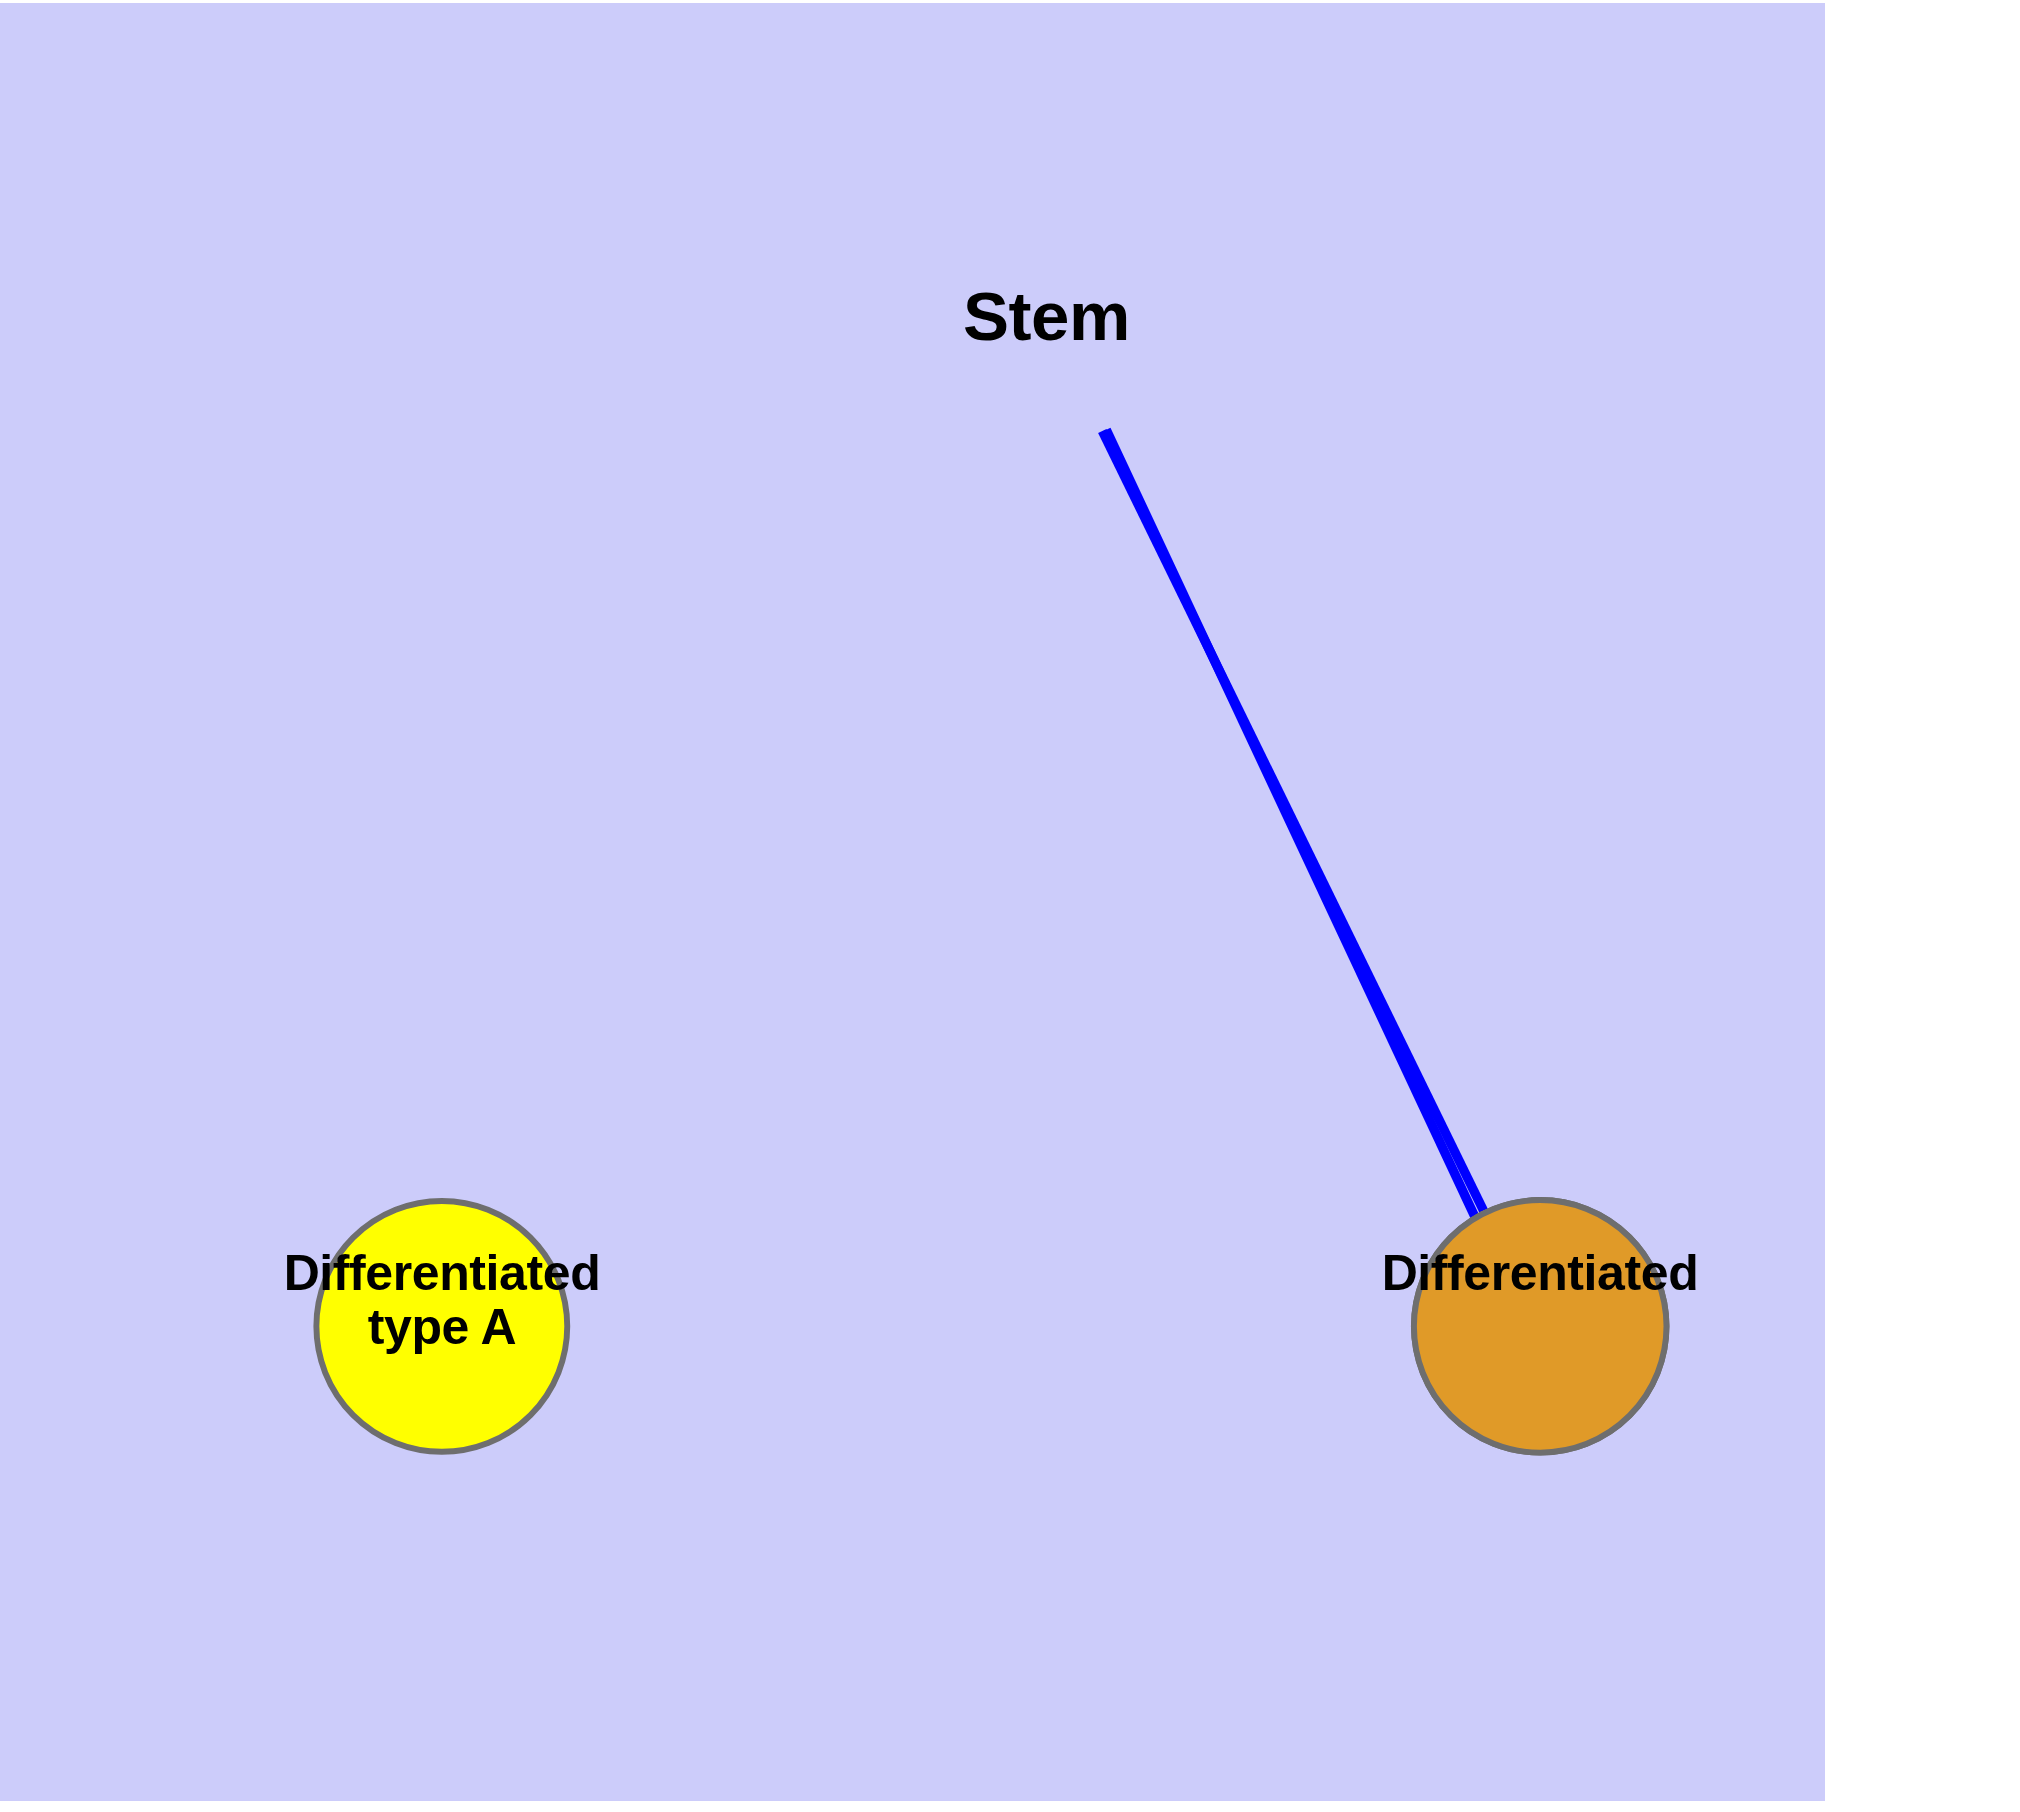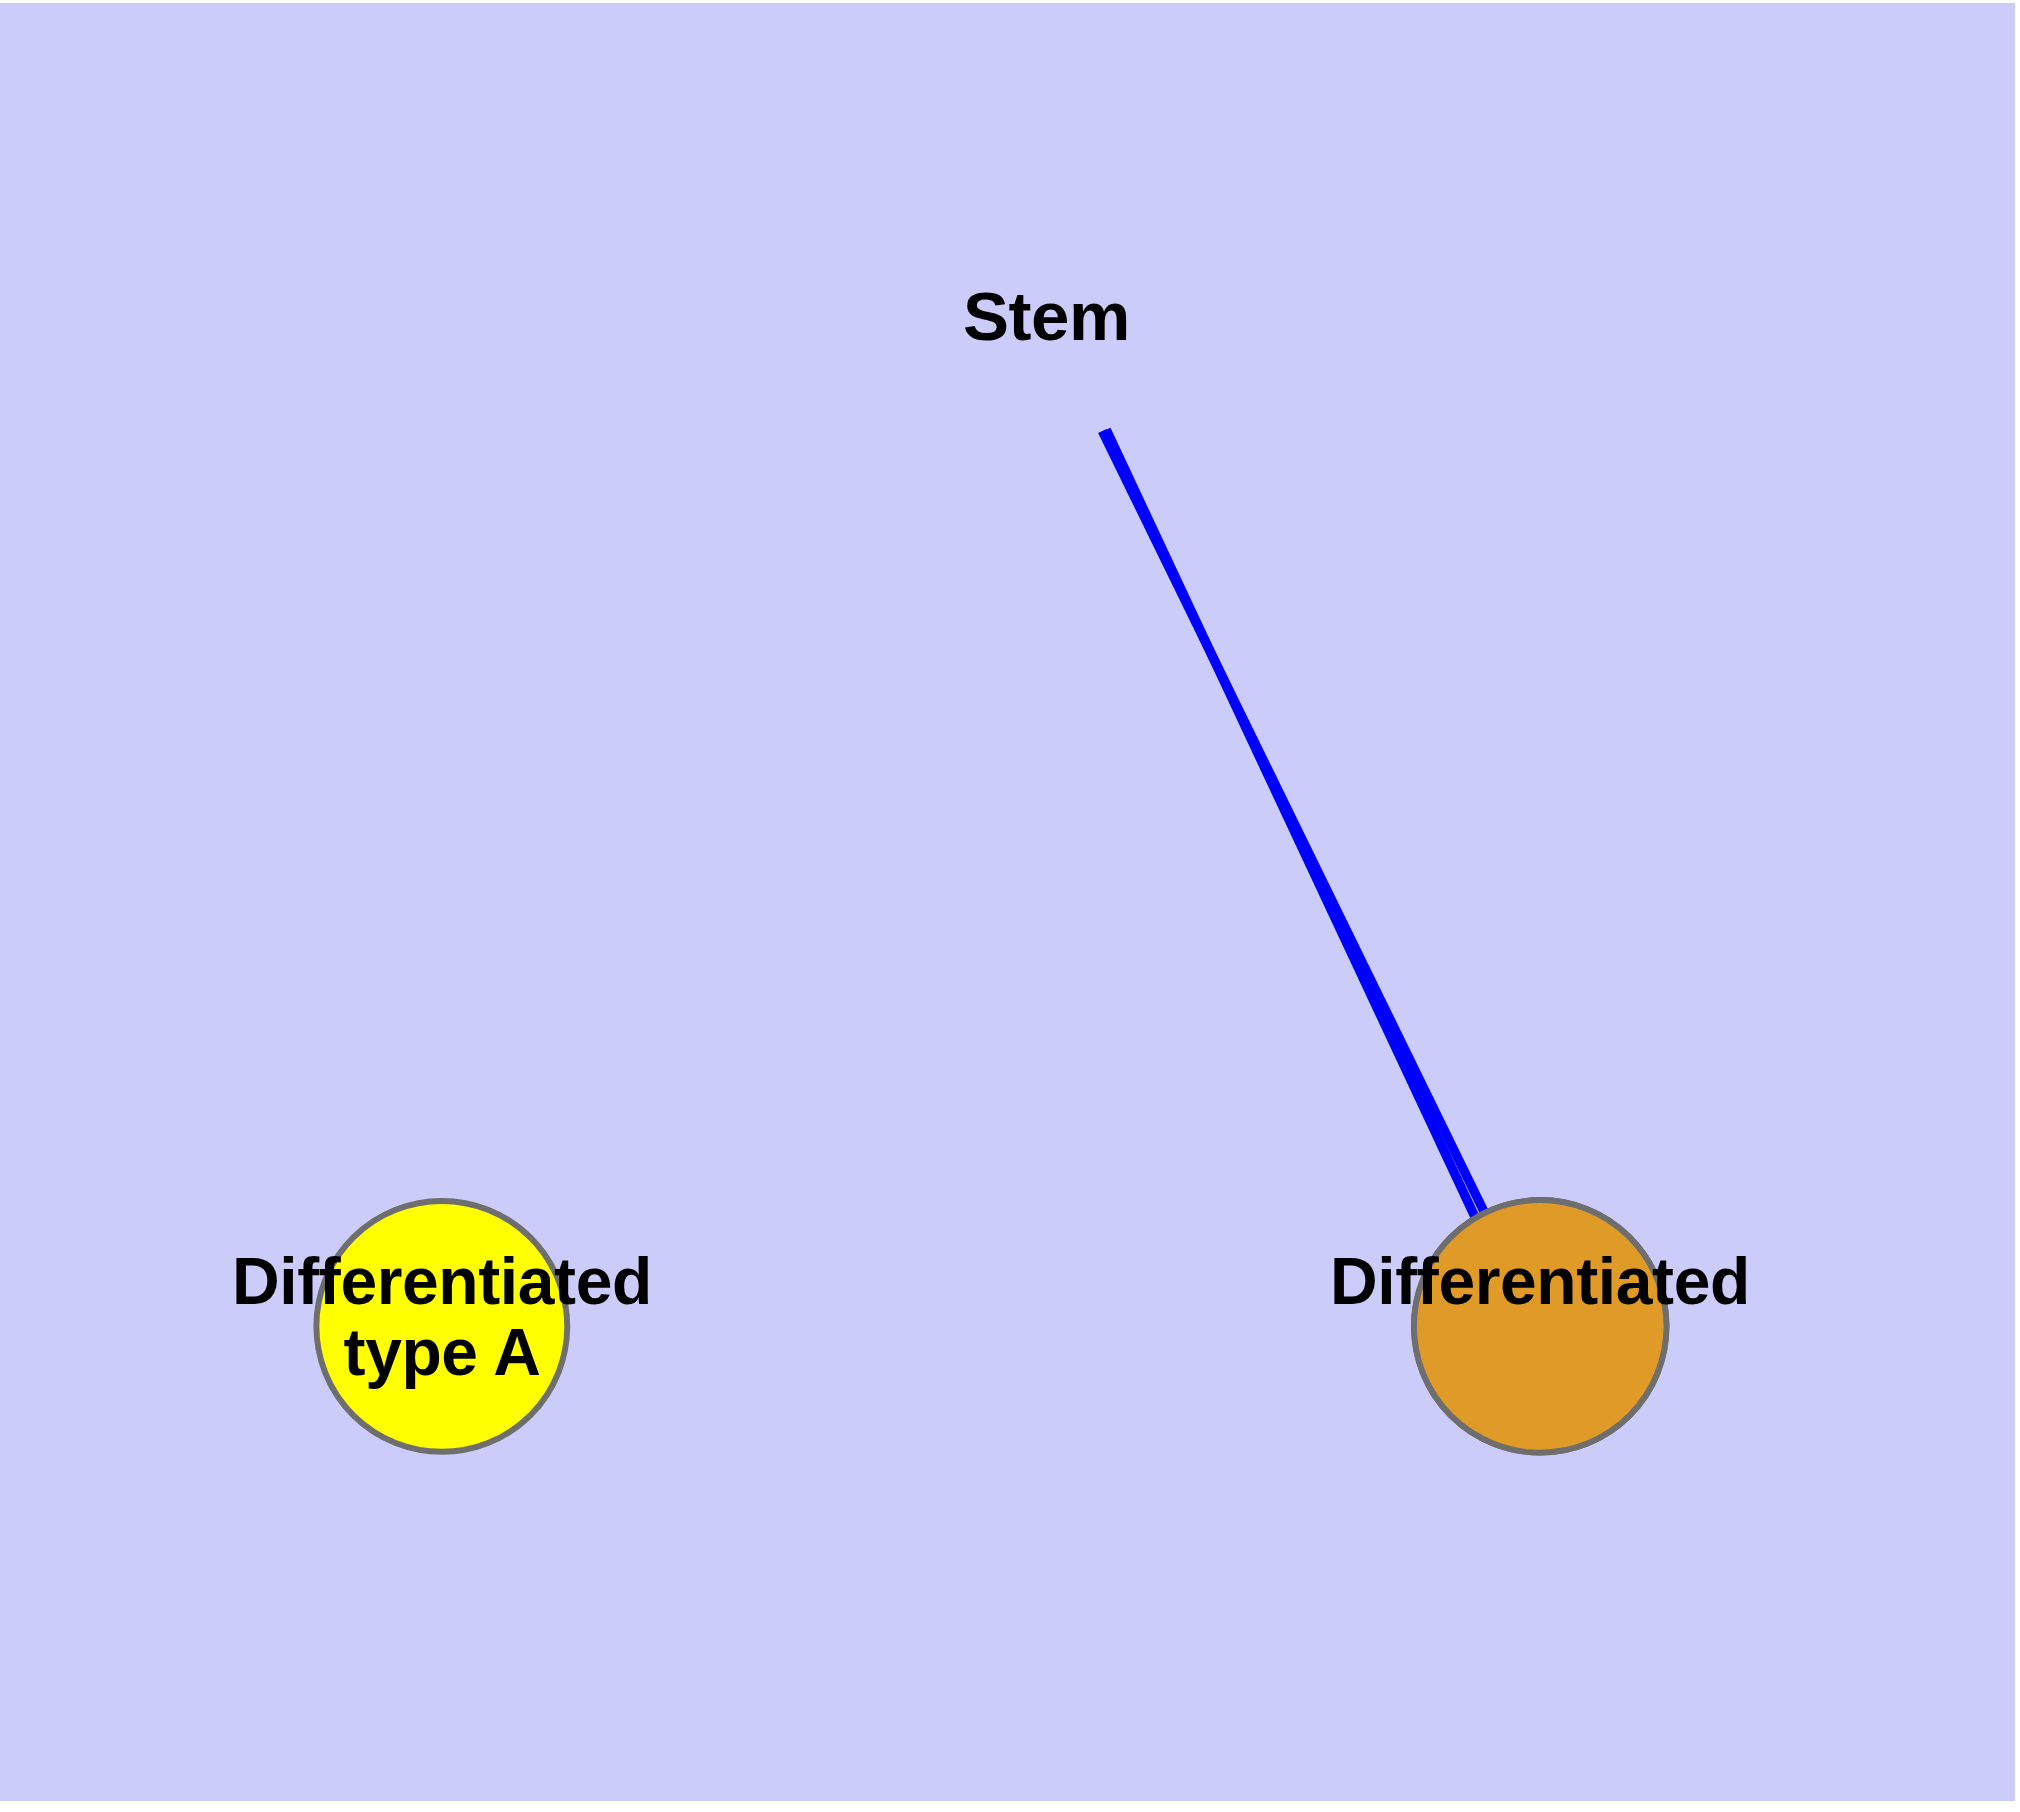--- a/index.html
+++ b/index.html
@@ -3,21 +3,21 @@
 <meta charset="utf-8">
 <title>Cell Differentiation Diagram</title>
 <style>
   html, body {
     margin: 0;
     padding: 0;
     background: #ffffff;
   }
   #canvas {
     position: relative;
-    width: 2015px;
+    width: 1825px;
     height: 1812px;
     background: #ffffff;
     overflow: hidden;
     font-family: "Liberation Sans", sans-serif;
   }
   #plot-area {
     position: absolute;
     left: 0;
     top: 3.4px;
     width: 2021px;
@@ -35,21 +35,21 @@
     position: absolute;
     text-align: center;
     color: #000000;
     font-weight: bold;
     line-height: 1.08;
     white-space: nowrap;
     pointer-events: none;
     letter-spacing: -0.4px;
   }
   .node-label.big {
-    font-size: 66px;
+    font-size: 50px;
     text-align: center;
   }
   .node-label.stem {
     font-size: 69px;
   }
 </style>
 </head>
 <body>
 
 <div id="canvas">

